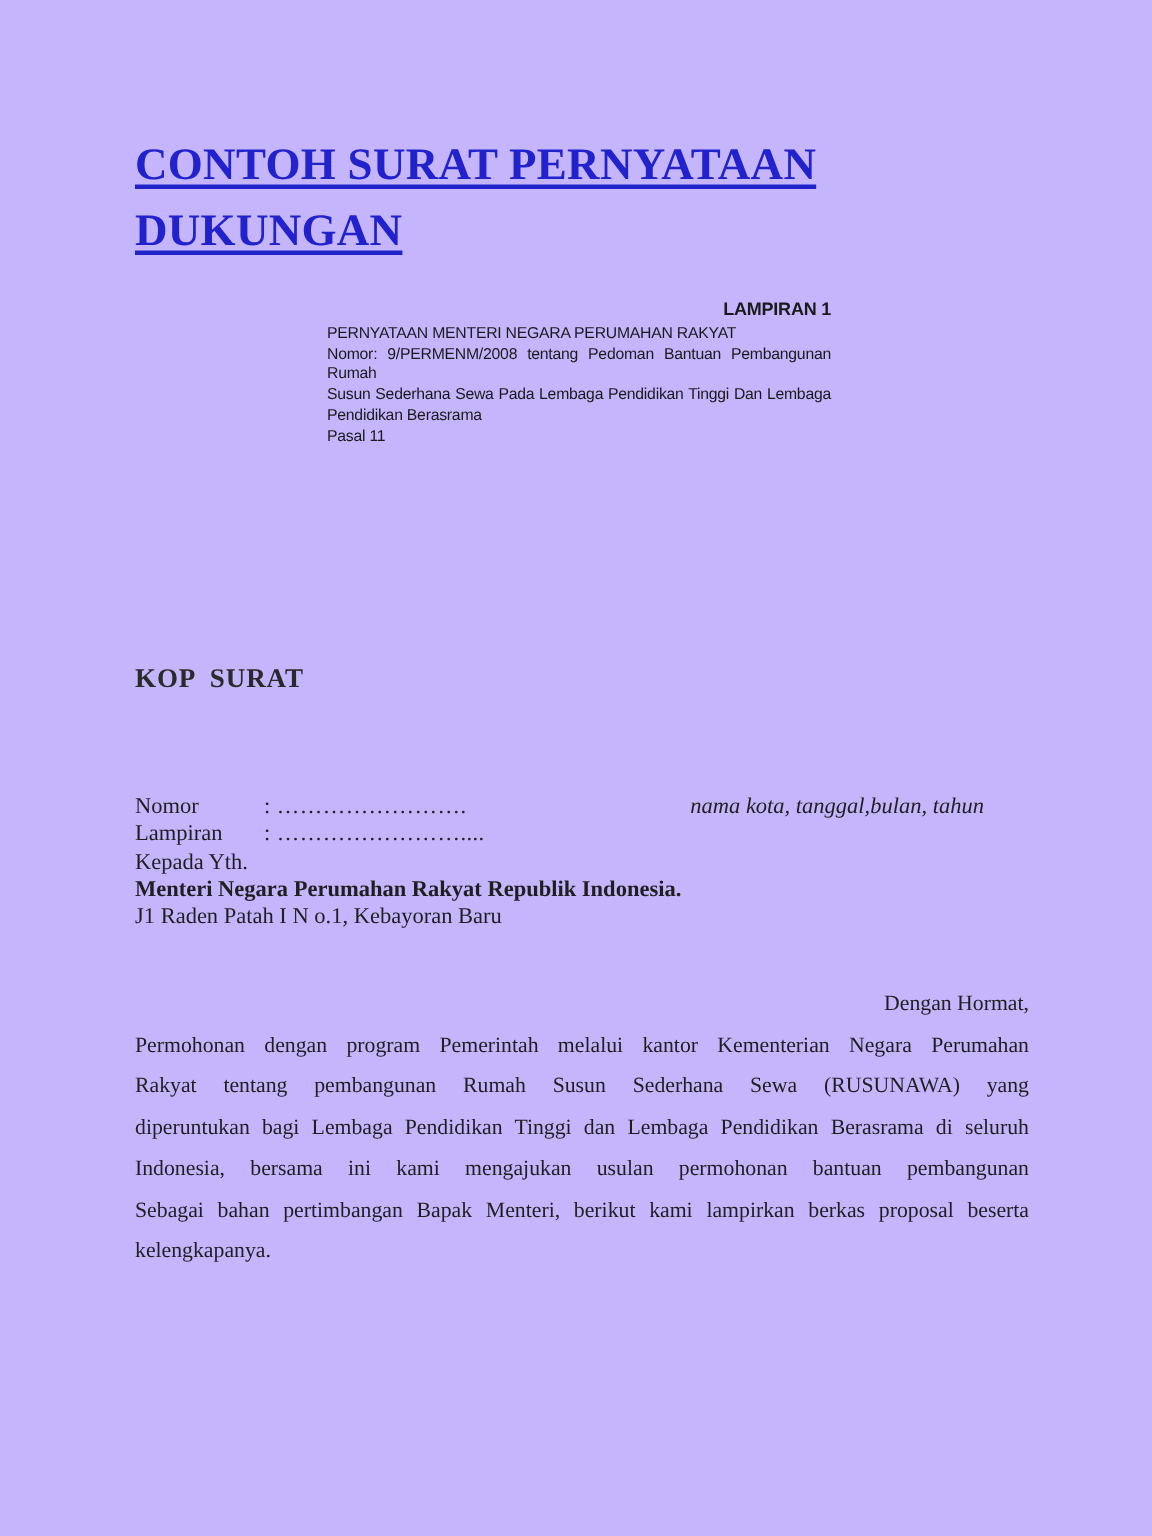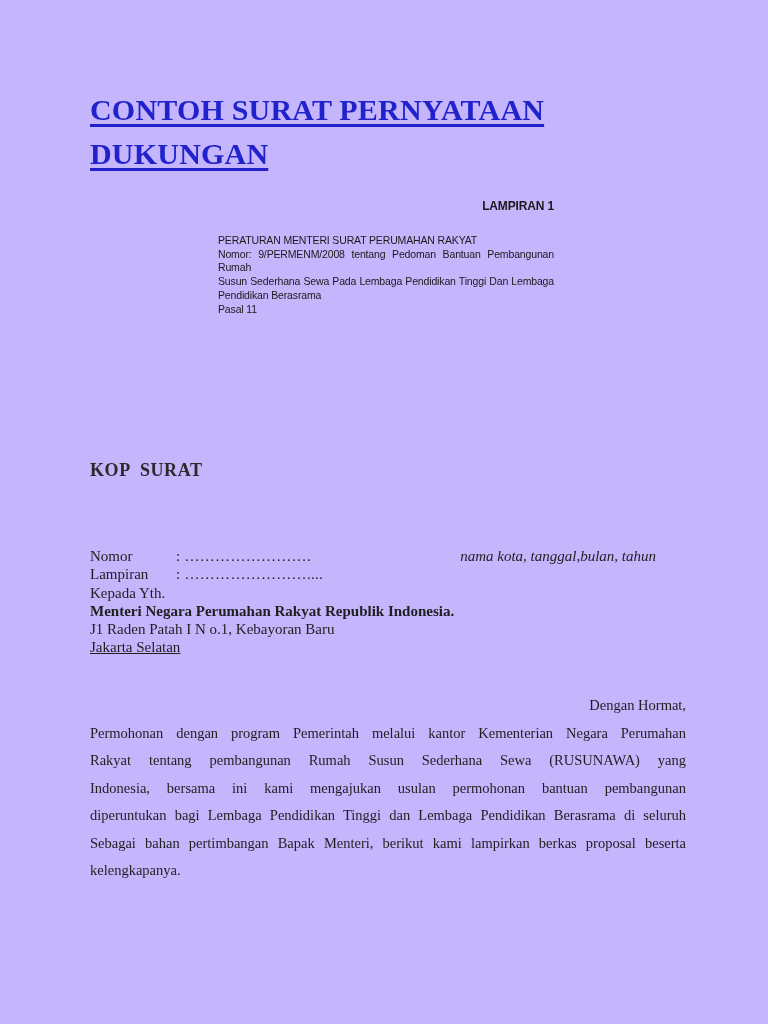--- a/index.html
+++ b/index.html
@@ -44,21 +44,21 @@
     font-family: "Liberation Sans", sans-serif;
     font-size: 10.5px;
     line-height: 13.8px;
     letter-spacing: -0.15px;
     color: #1a1a1a;
   }
   .lampiran-label {
     font-weight: bold;
     font-size: 12px;
     text-align: right;
-    margin-bottom: 20px;
+    margin-bottom: 2px;
   }
   .lampiran-heading { text-align: left; }
   .lampiran-body .jline { text-align: justify; text-align-last: justify; }
   .lampiran-body .jline.last { text-align-last: left; }
 
   
   .kop-surat {
     margin-top: 143px;
     text-align: left;
     font-weight: bold;
@@ -105,21 +105,21 @@
 </head>
 <body>
 
 <div class="page">
   <div class="content">
 
     <div class="doc-title">CONTOH SURAT PERNYATAAN DUKUNGAN</div>
 
     <div class="lampiran-block">
       <div class="lampiran-label">LAMPIRAN 1</div>
-      <div class="lampiran-heading">PERATURAN MENTERI SURAT PERUMAHAN RAKYAT</div>
+      <div class="lampiran-heading">PERNYATAAN MENTERI NEGARA PERUMAHAN RAKYAT</div>
       <div class="lampiran-body">
           <div class="jline">Nomor: 9/PERMENM/2008 tentang Pedoman Bantuan Pembangunan Rumah</div>
           <div class="jline">Susun Sederhana Sewa Pada Lembaga Pendidikan Tinggi Dan Lembaga</div>
           <div class="jline last">Pendidikan Berasrama</div>
         </div>
       <div class="lampiran-pasal">Pasal 11</div>
     </div>
 
     <div class="kop-surat">KOP SURAT</div>
 
@@ -132,30 +132,29 @@
       <div class="meta-row">
         <span class="meta-label">Lampiran</span>
         <span class="meta-value">: ……………………....</span>
       </div>
     </div>
 
     <div class="recipient-block">
       <div>Kepada Yth.</div>
       <div class="recipient-name">Menteri Negara Perumahan Rakyat Republik Indonesia.</div>
       <div>J1 Raden Patah I N o.1, Kebayoran Baru</div>
-      <div class="recipient-city">Jakarta Selatan</div>
     </div>
 
     <div class="body-block">
       <div class="salutation">Dengan Hormat,</div>
       <div class="paragraph">
           <div class="jline">Permohonan dengan program Pemerintah melalui kantor Kementerian Negara Perumahan</div>
           <div class="jline">Rakyat tentang pembangunan Rumah Susun Sederhana Sewa (RUSUNAWA) yang</div>
+          <div class="jline">diperuntukan bagi Lembaga Pendidikan Tinggi dan Lembaga Pendidikan Berasrama di seluruh</div>
           <div class="jline">Indonesia, bersama ini kami mengajukan usulan permohonan bantuan pembangunan</div>
-          <div class="jline">diperuntukan bagi Lembaga Pendidikan Tinggi dan Lembaga Pendidikan Berasrama di seluruh</div>
         </div>
       <div class="paragraph">
           <div class="jline">Sebagai bahan pertimbangan Bapak Menteri, berikut kami lampirkan berkas proposal beserta</div>
           <div class="jline last">kelengkapanya.</div>
         </div>
     </div>
 
   </div>
 </div>
 

